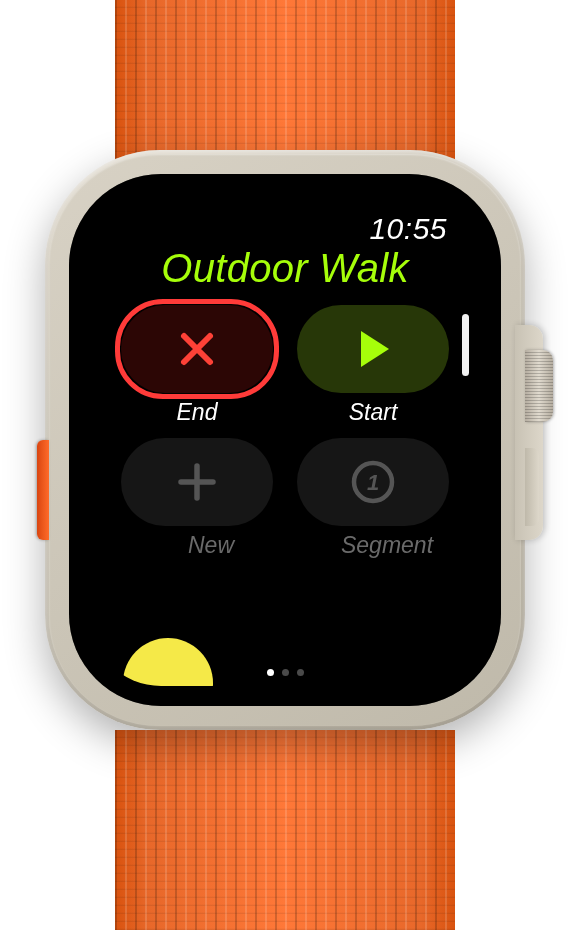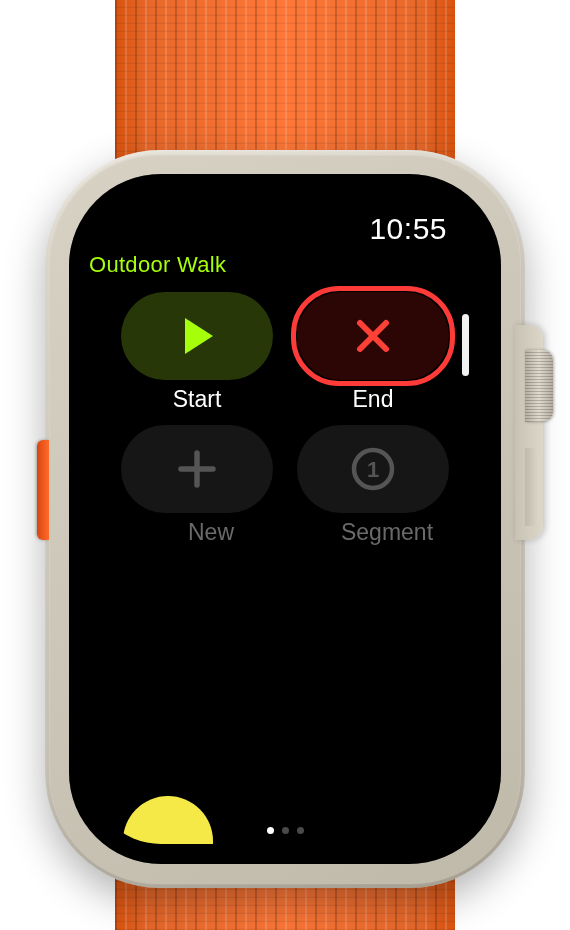--- a/index.html
+++ b/index.html
@@ -35,28 +35,29 @@
         repeating-linear-gradient(0deg, rgba(0,0,0,0.1) 0px, transparent 2px, transparent 8px);
     }
 
     
     .watch-case {
       position: absolute;
       top: 150px;
       left: 50%;
       transform: translateX(-50%);
       width: 480px;
-      height: 738px;
+      height: 580px;
       background: linear-gradient(145deg, #e8e2d6 0%, #d5cfc2 30%, #c8c2b4 60%, #b5ae9f 100%);
       border-radius: 115px;
       z-index: 5;
       box-shadow: 
         inset 0 2px 4px rgba(255,255,255,0.6),
         inset 0 -2px 6px rgba(0,0,0,0.2),
         0 15px 40px rgba(0,0,0,0.3);
+      font-style: italic;
     }
     .watch-case::before {
       content: '';
       position: absolute;
       inset: 4px;
       border-radius: 110px;
       background: linear-gradient(145deg, #d8d2c5, #bfb9aa);
       box-shadow: inset 0 1px 2px rgba(255,255,255,0.4);
     }
 
@@ -132,24 +133,25 @@
       padding: 18px 34px 0 0;
     }
     .time {
       font-size: 30px;
       font-weight: 500;
       color: #fff;
       letter-spacing: 0.5px;
     }
 
     .title {
-      font-size: 22px;
+      text-align: center;
+      font-size: 40px;
       font-weight: 500;
       color: #a6fe0a;
-      margin-top: 6px;
+      margin-top: 0;
       letter-spacing: 0.3px;
     }
 
     
     .grid {
       display: grid;
       grid-template-columns: 1fr 1fr;
       gap: 12px 16px;
       padding: 14px 28px 0 28px;
     }
@@ -250,41 +252,41 @@
 
       <div class="status-bar">
         <span class="time">10:55</span>
       </div>
 
       <div class="title">Outdoor Walk</div>
 
       <div class="scroll-indicator"></div>
 
       <div class="grid">
-
-        <div class="cell">
-          <div class="pill start">
-            <svg width="40" height="44" viewBox="0 0 40 44">
-              <path d="M8 4 L36 22 L8 40 Z" fill="#a6fe0a"></path>
-            </svg>
-          </div>
-          <span class="cell-label">Start</span>
-        </div>
 
         <div class="cell">
           <div class="pill end">
             <div class="highlight-ring"></div>
             <svg width="44" height="44" viewBox="0 0 44 44">
               <path d="M9 9 L35 35 M35 9 L9 35" stroke="#fd4137" stroke-width="6" stroke-linecap="round" fill="none"></path>
             </svg>
           </div>
           <span class="cell-label">End</span>
         </div>
 
         <div class="cell">
+          <div class="pill start">
+            <svg width="40" height="44" viewBox="0 0 40 44">
+              <path d="M8 4 L36 22 L8 40 Z" fill="#a6fe0a"></path>
+            </svg>
+          </div>
+          <span class="cell-label">Start</span>
+        </div>
+
+        <div class="cell">
           <div class="pill dim">
             <svg width="44" height="44" viewBox="0 0 44 44">
               <path d="M22 6 L22 38 M6 22 L38 22" stroke="#555" stroke-width="5.5" stroke-linecap="round" fill="none"></path>
             </svg>
           </div>
           <span class="cell-label dim">New</span>
         </div>
 
         <div class="cell">
           <div class="pill dim">

